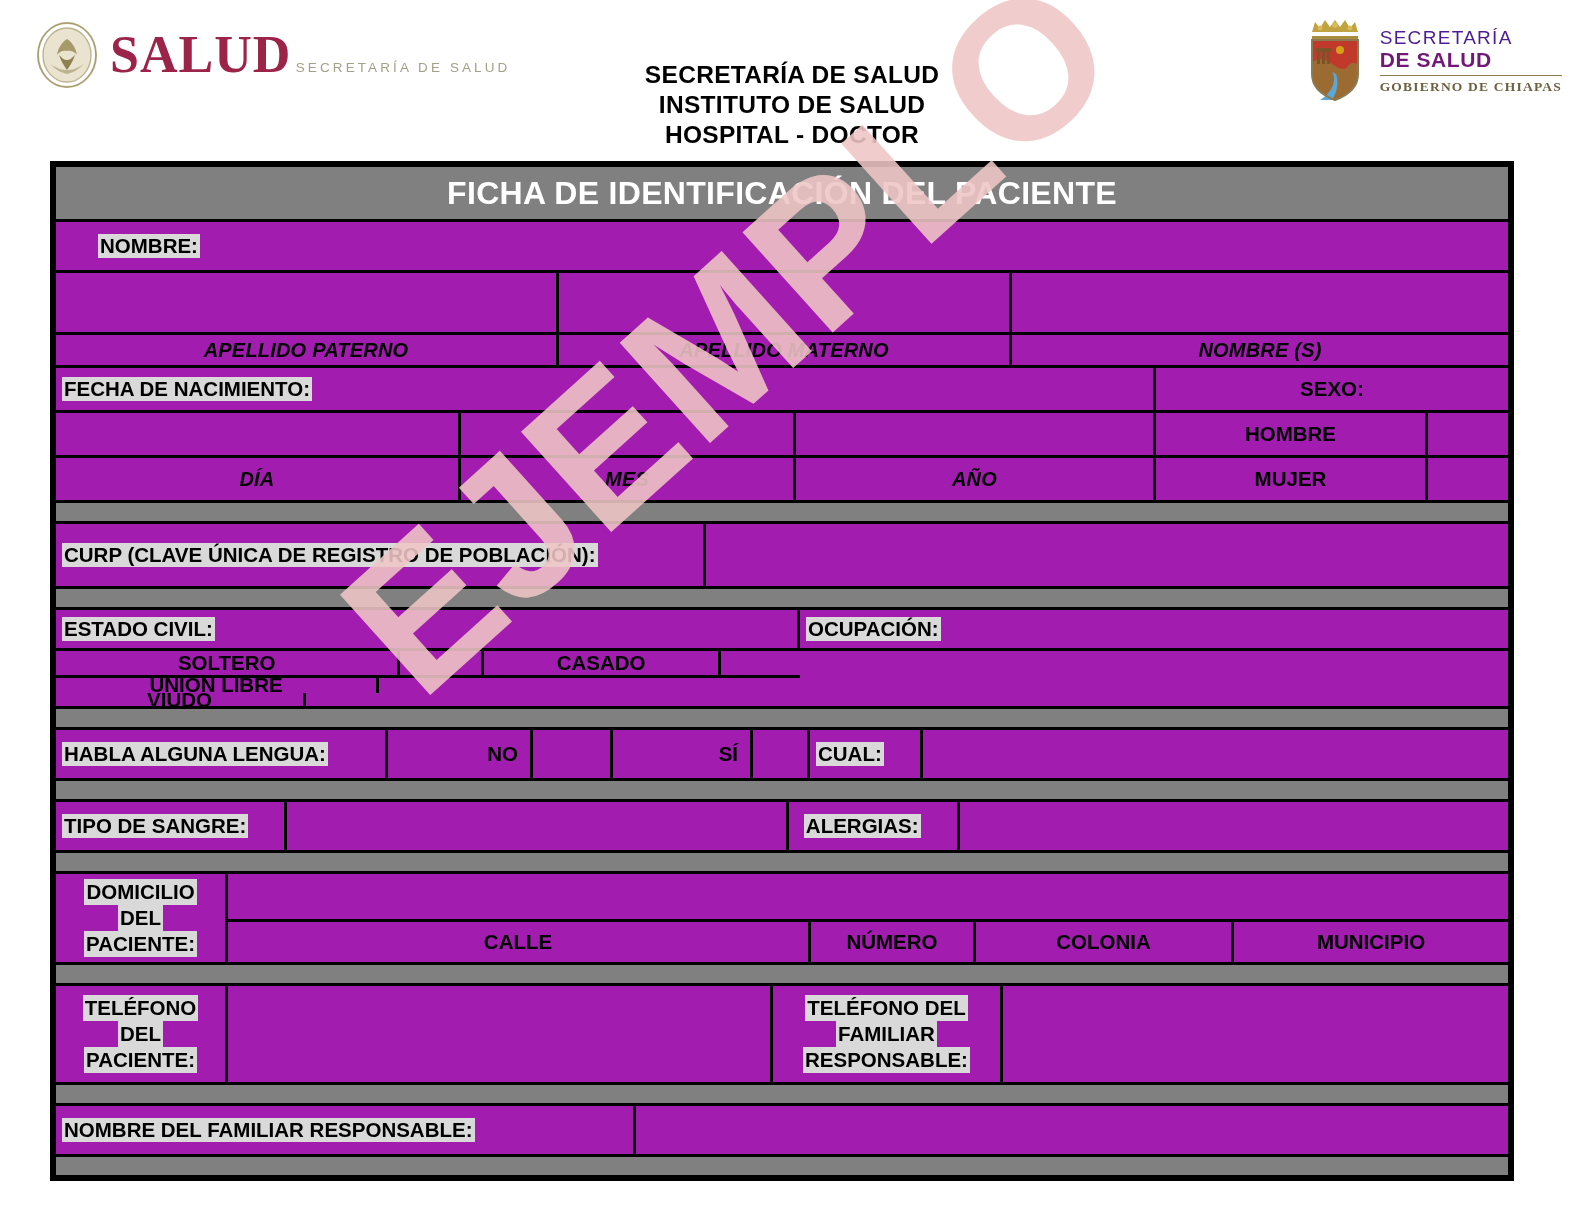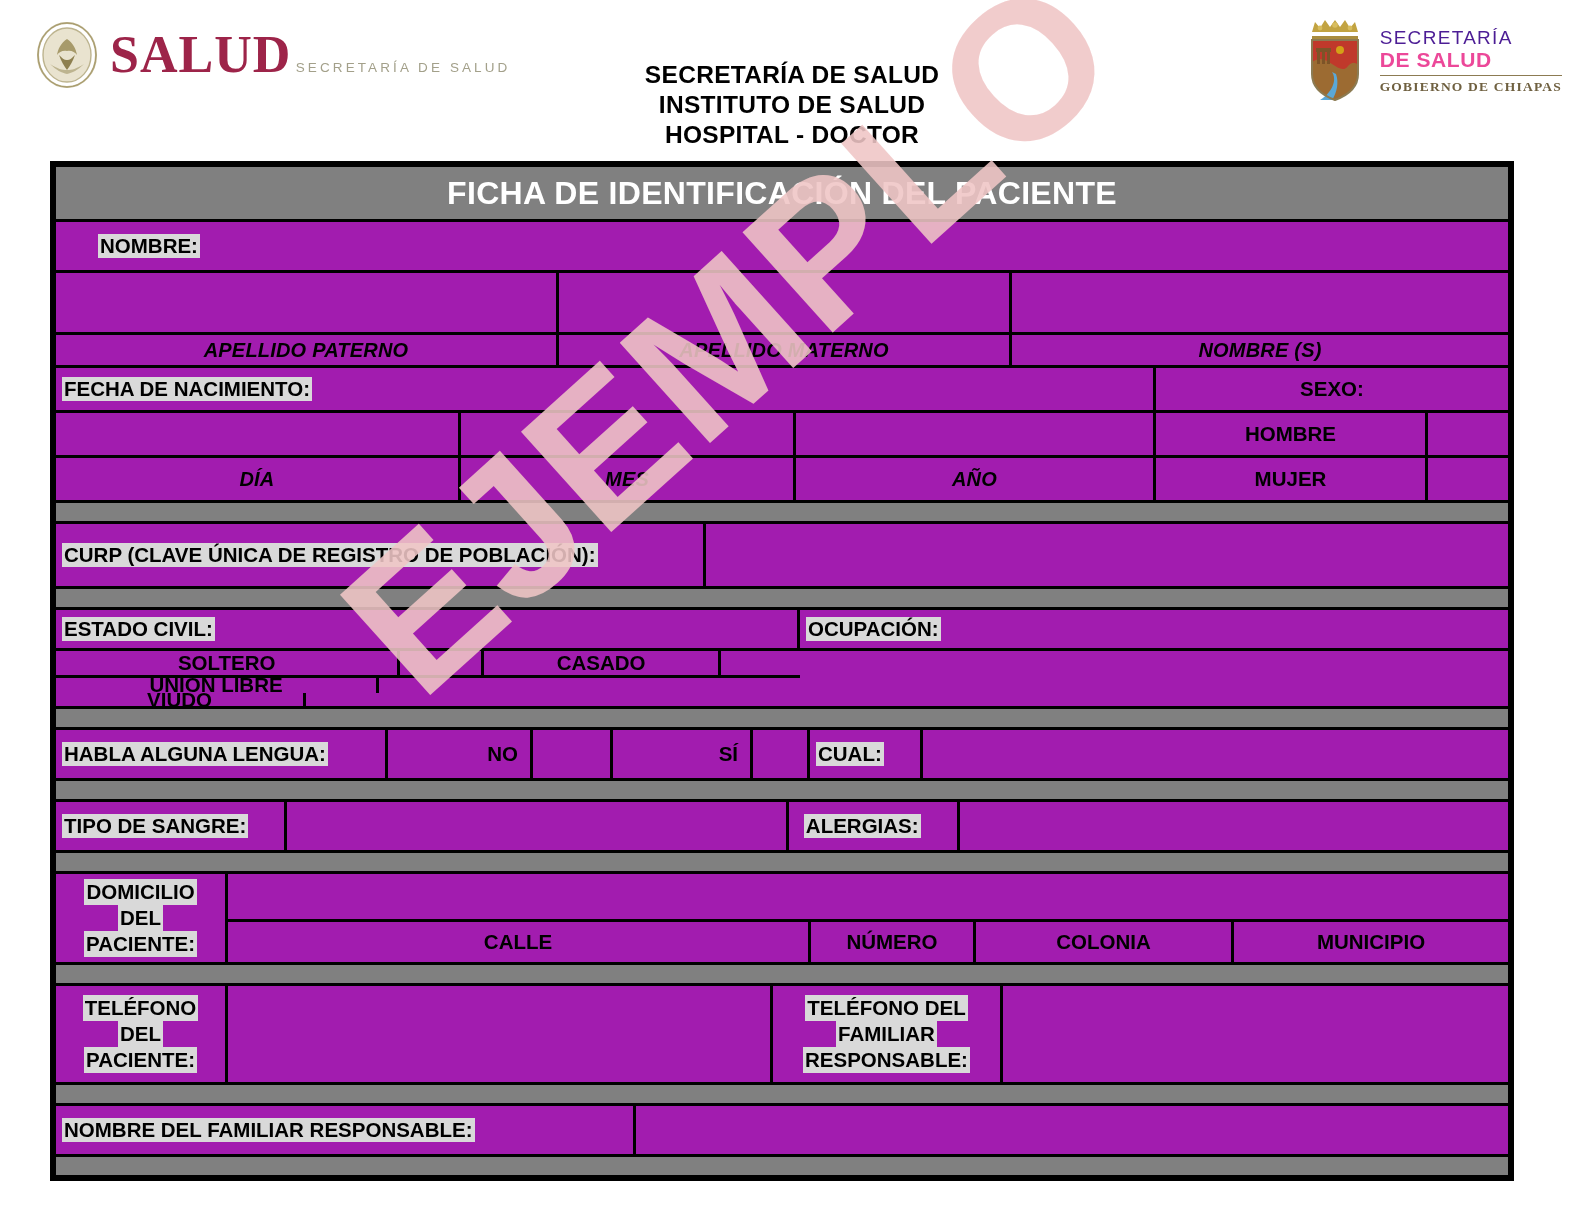--- a/index.html
+++ b/index.html
@@ -73,21 +73,21 @@
   .chiapas-l1 {
     font-size: 19px;
     letter-spacing: 1.3px;
     color: #4c1d95;
     line-height: 21px;
   }
   .chiapas-l2 {
     font-size: 21px;
     font-weight: bold;
     letter-spacing: 0.6px;
-    color: #ec4899;
+    color: #701a75;
     line-height: 23px;
   }
   .chiapas-rule {
     border-top: 1.5px solid #8c7b52;
     margin: 4px 0 3px 0;
   }
   .chiapas-l3 {
     font-family: "Liberation Serif", serif;
     font-size: 13.5px;
     font-weight: bold;

